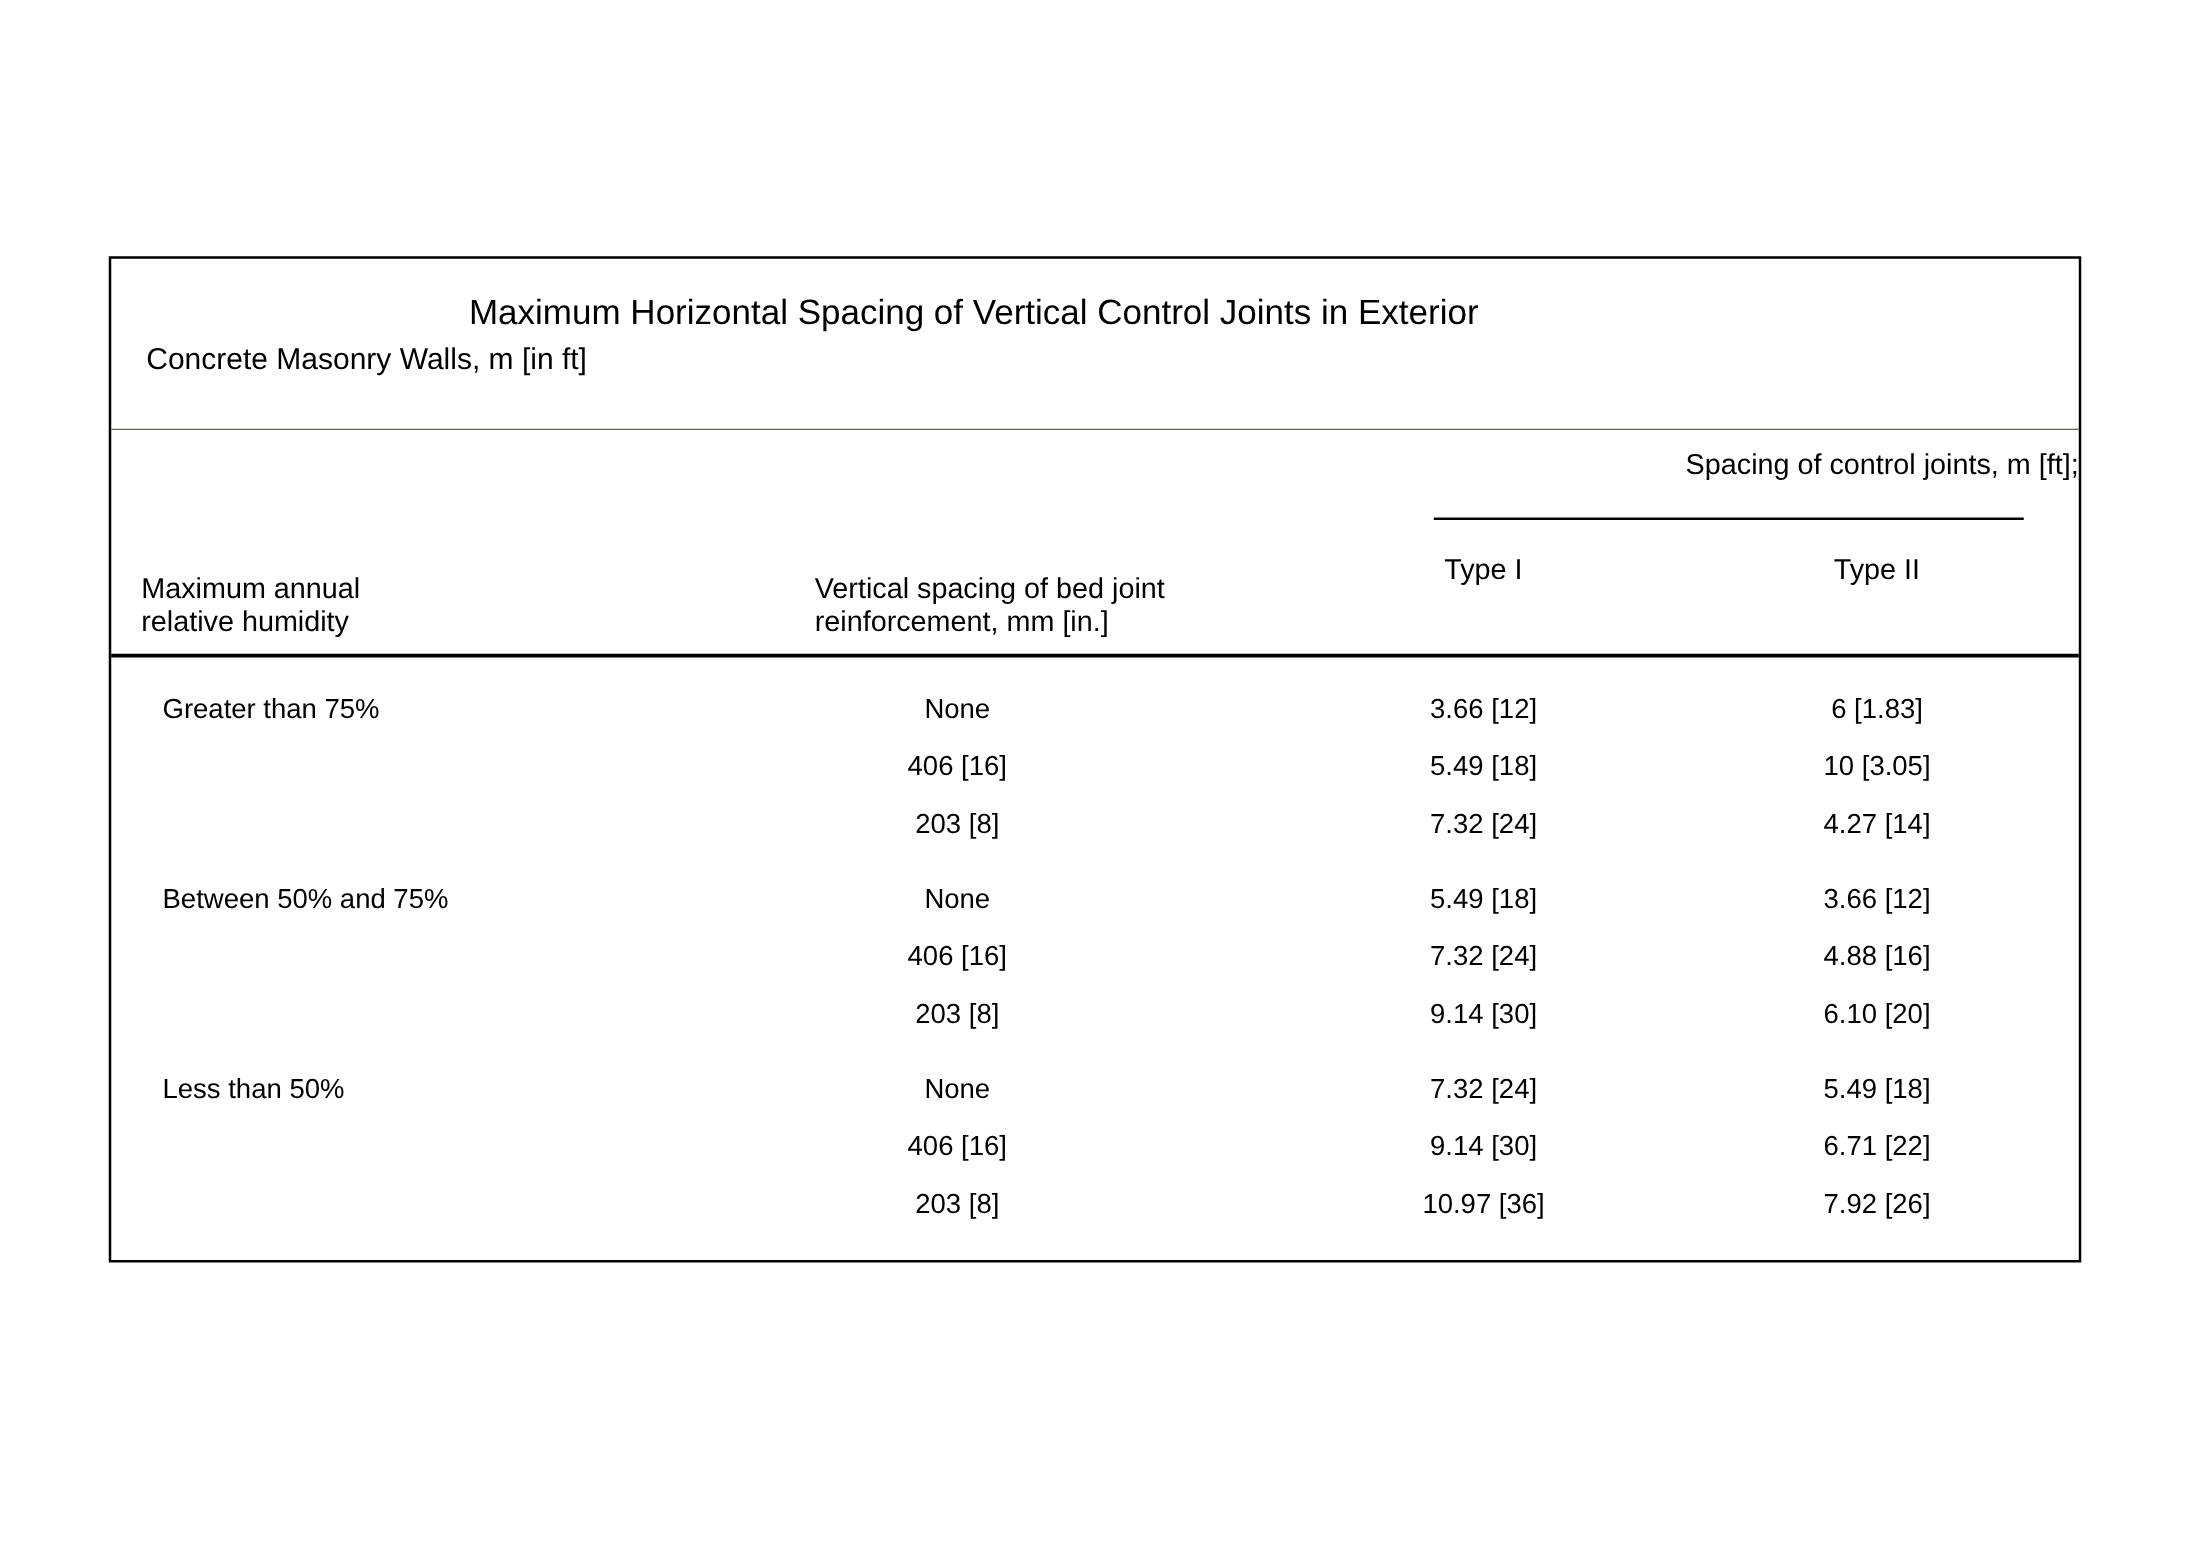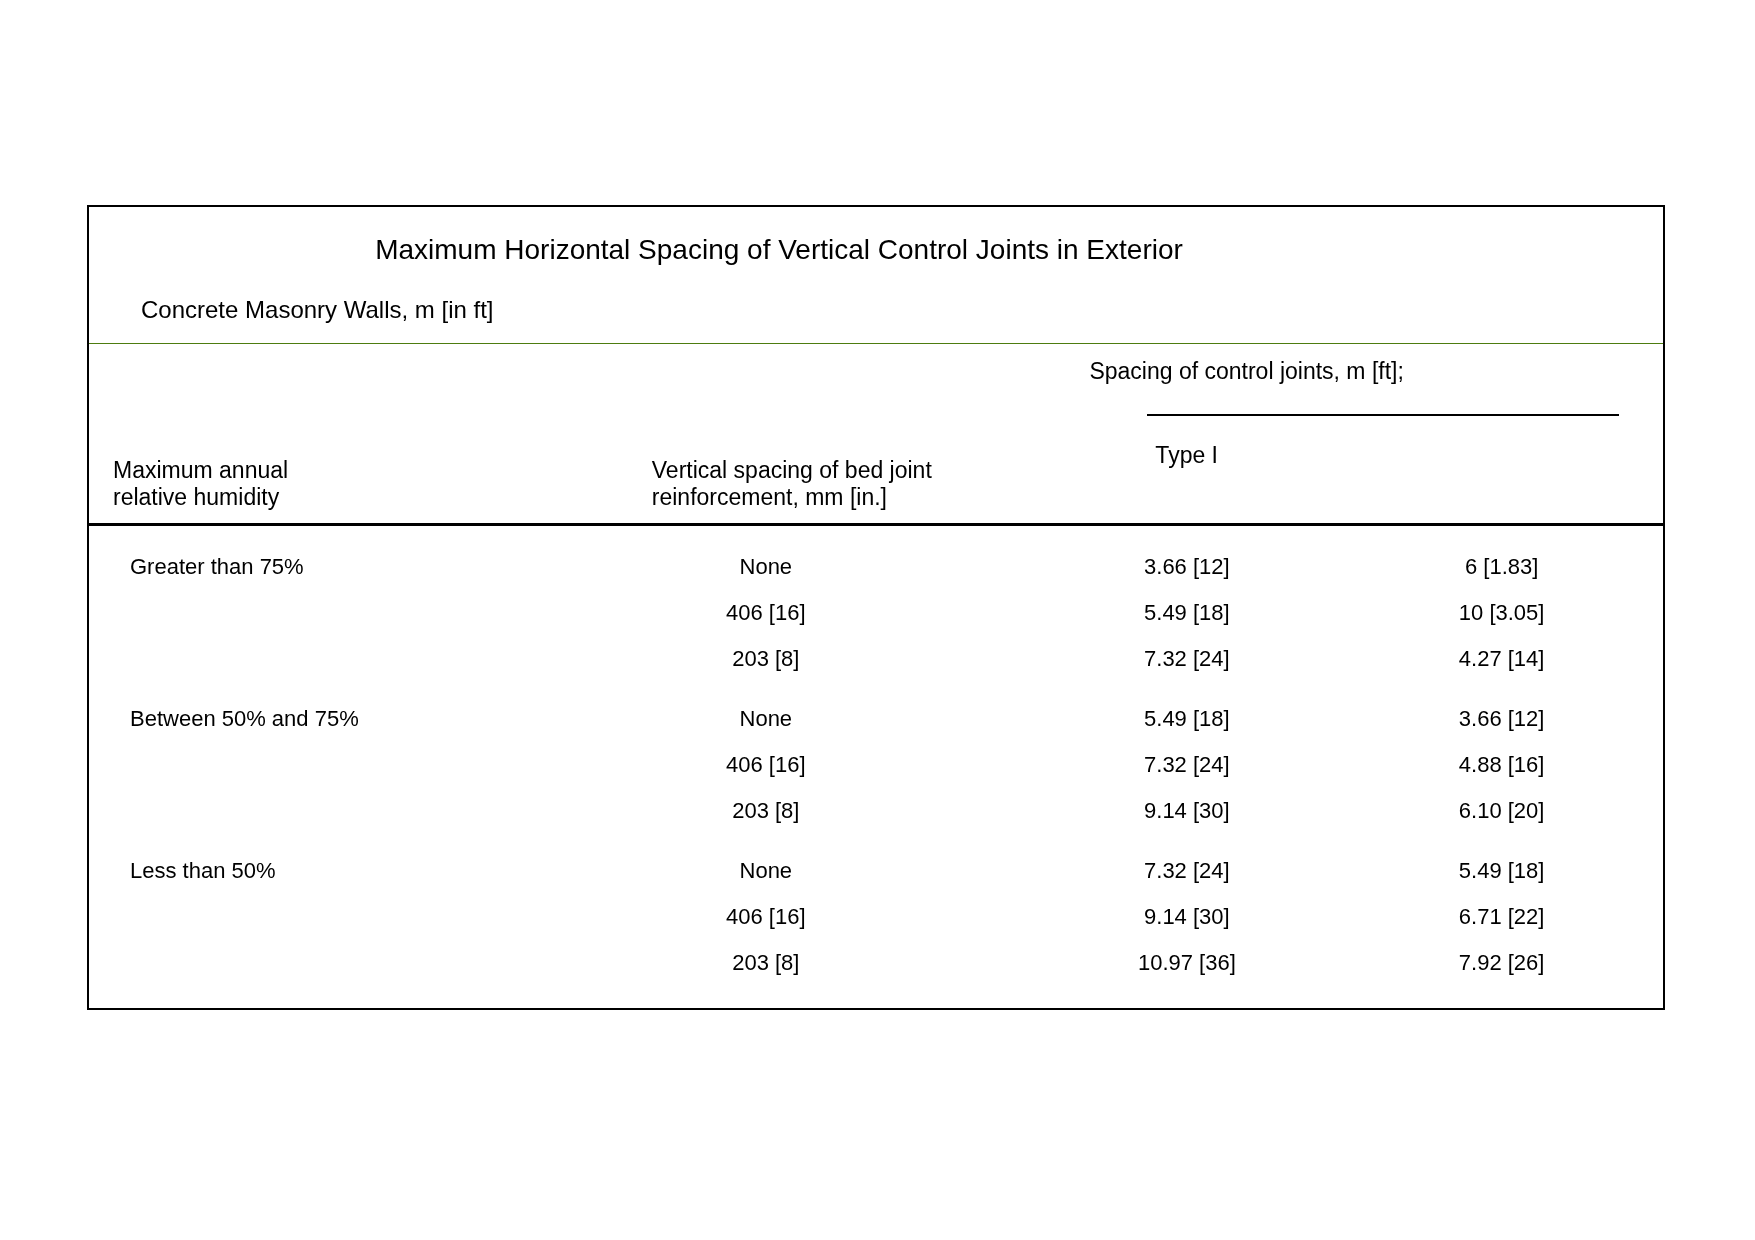--- a/index.html
+++ b/index.html
@@ -34,22 +34,22 @@
   }
   .title-line1 {
     padding-top: 26px;
     padding-right: 194px;
     text-align: center;
     font-size: 28px;
     line-height: 34px;
     white-space: nowrap;
   }
   .title-line2 {
-    margin-top: 28px;
-    padding-left: 52px;
+    margin-top: 6px;
+    padding-left: 28px;
     text-align: left;
     font-size: 24px;
     line-height: 30px;
     white-space: nowrap;
   }
   
   .header-block {
     display: grid;
     grid-template-columns: 26% 34% 19.5% 20.5%;
     height: 179px;
@@ -77,21 +77,21 @@
   }
   .hgroup {
     grid-column: 3 / 5;
     display: flex;
     flex-direction: column;
     font-size: 23px;
   }
   .group-title {
     padding-top: 14px;
     padding-left: 56px;
-    text-align: left;
+    text-align: right;
     line-height: 27px;
     white-space: nowrap;
   }
   .spanner {
     margin-top: 29px;
     margin-left: 18%;
     margin-right: 7%;
     border-top: 2px solid #000000;
     height: 0;
   }
@@ -148,20 +148,21 @@
           <div>reinforcement, mm [in.]</div>
         </div>
       </div>
       <div class="hgroup">
         <div class="group-title">
           <div>Spacing of control joints, m [ft];</div>
         </div>
         <div class="spanner"></div>
         <div class="subcols">
           <div class="subcol">Type I</div>
+          <div class="subcol">Type II</div>
         </div>
       </div>
     </div>
 
     <div class="body-block">
 
       <div class="group">
         <div class="row">
           <div class="c1">Greater than 75%</div>
           <div class="c2">None</div>

